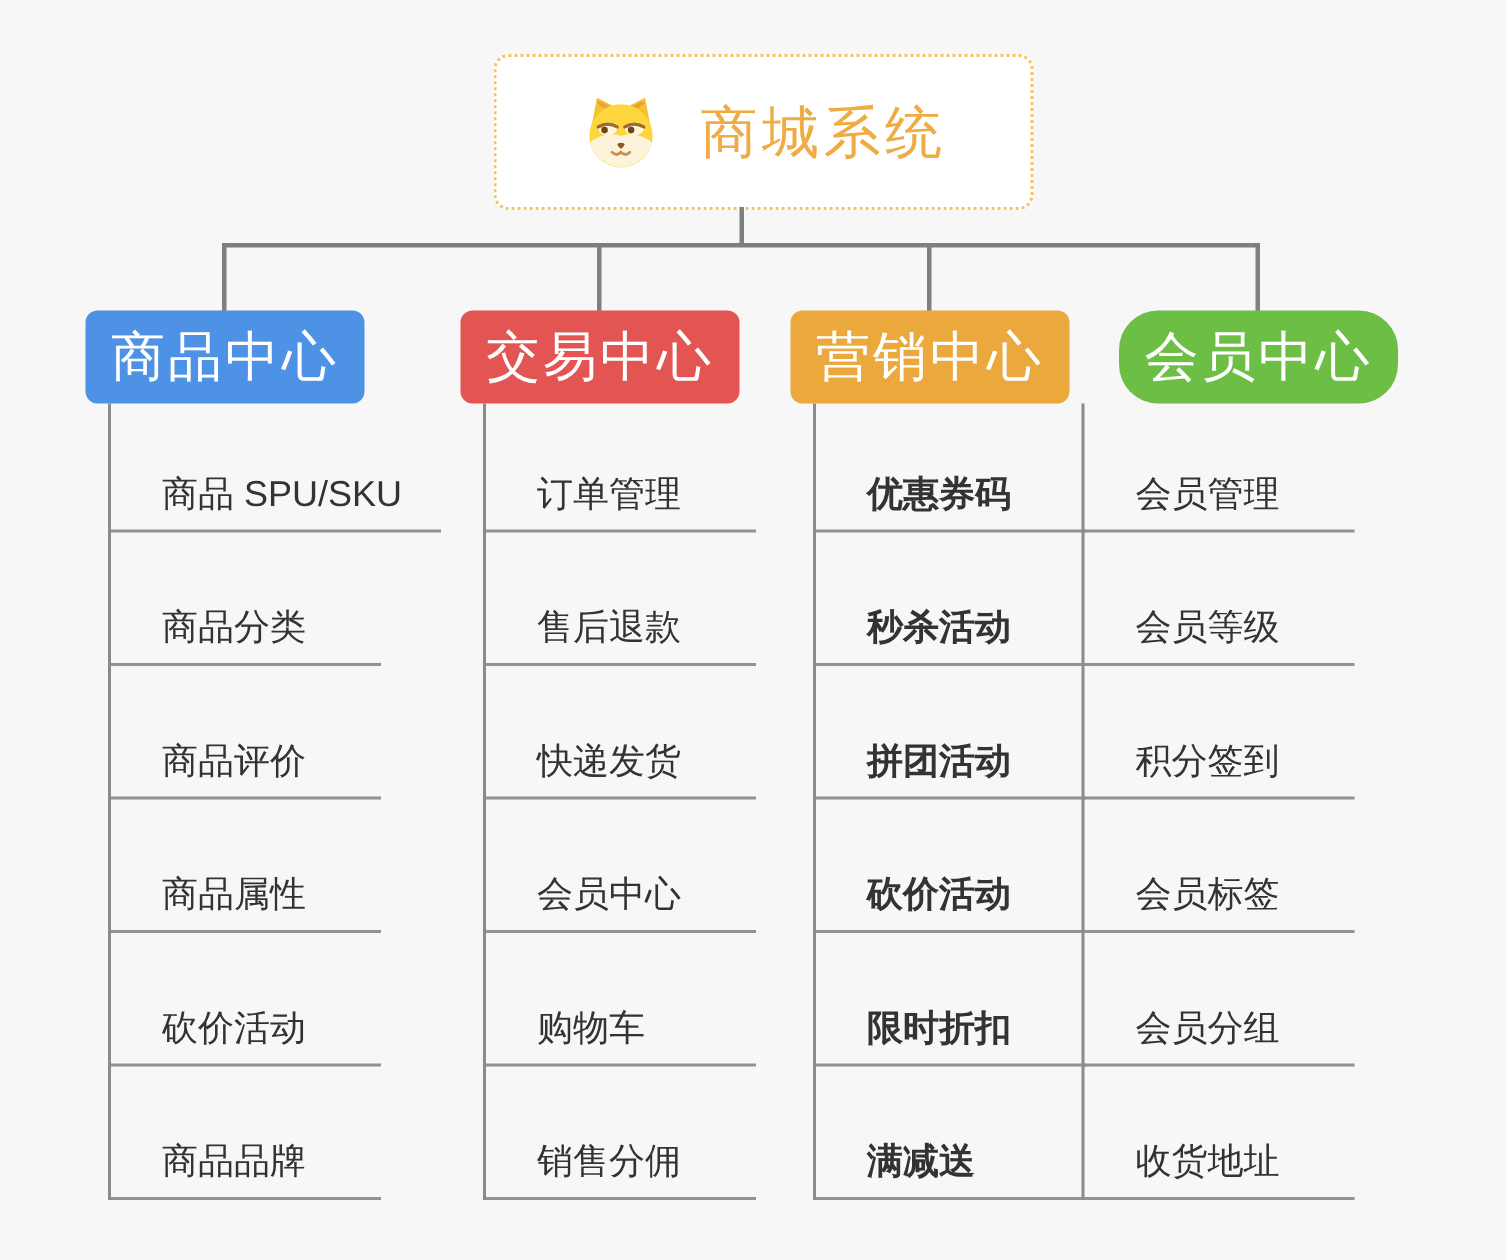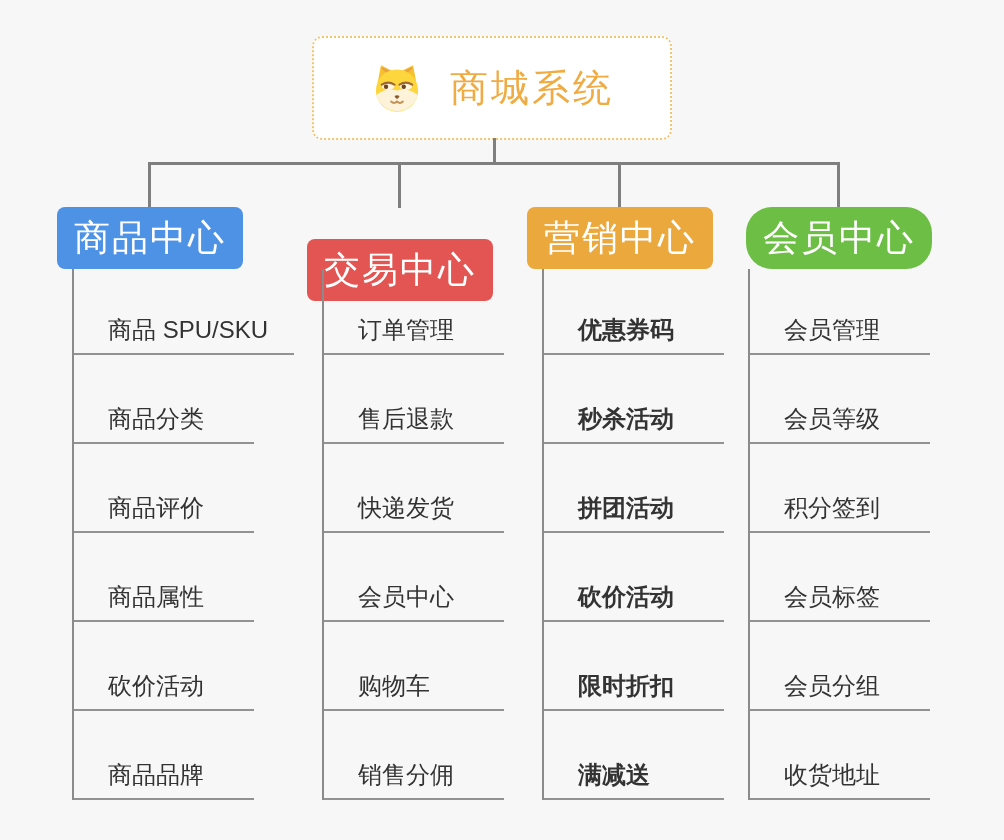--- a/index.html
+++ b/index.html
@@ -9,21 +9,21 @@
   }
   .canvas{
     position:relative;
     width:1004px;height:840px;
     background:#f7f7f7;
     overflow:hidden;
   }
 
   
   .root-node{
-    position:absolute;left:312px;top:36px;width:360px;height:104px;
+    position:absolute;left:329px;top:36px;width:360px;height:104px;
     background:#ffffff;
     border:2px dotted #f4c469;
     border-radius:10px;
     box-sizing:border-box;
     display:flex;align-items:center;justify-content:center;gap:26px;
   }
   .root-title{
     font-size:38px;
     letter-spacing:3px;
     color:#f0ac44;
@@ -42,34 +42,34 @@
 
   
   .branch-head{
     position:absolute;top:207px;width:186px;height:62px;
     border-radius:8px;
     display:flex;align-items:center;justify-content:center;
     color:#ffffff;font-size:36px;letter-spacing:2px;
     box-sizing:border-box;
   }
   .bh-1{left:57px;}
-  .bh-2{left:307px;margin-top:32px;}
+  .bh-2{left:307px;}
   .bh-3{left:527px;}
   .bh-4{left:746px;}
 
   
   .children{
     position:absolute;top:269px;
     margin:0;padding:0;list-style:none;
     border-left:2px solid #8b8b8b;
   }
   .ch-1{left:72px;}
   .ch-2{left:322px;}
   .ch-3{left:542px;font-weight:bold;}
-  .ch-4{left:748px;}
+  .ch-4{left:721px;}
   .children li{
     width:max-content;
     min-width:120px;
     margin-top:49px;
     padding:0 26px 8px 34px;
     border-bottom:2px solid #929292;
     font-size:24px;
     line-height:30px;
     color:#333333;
     white-space:nowrap;

